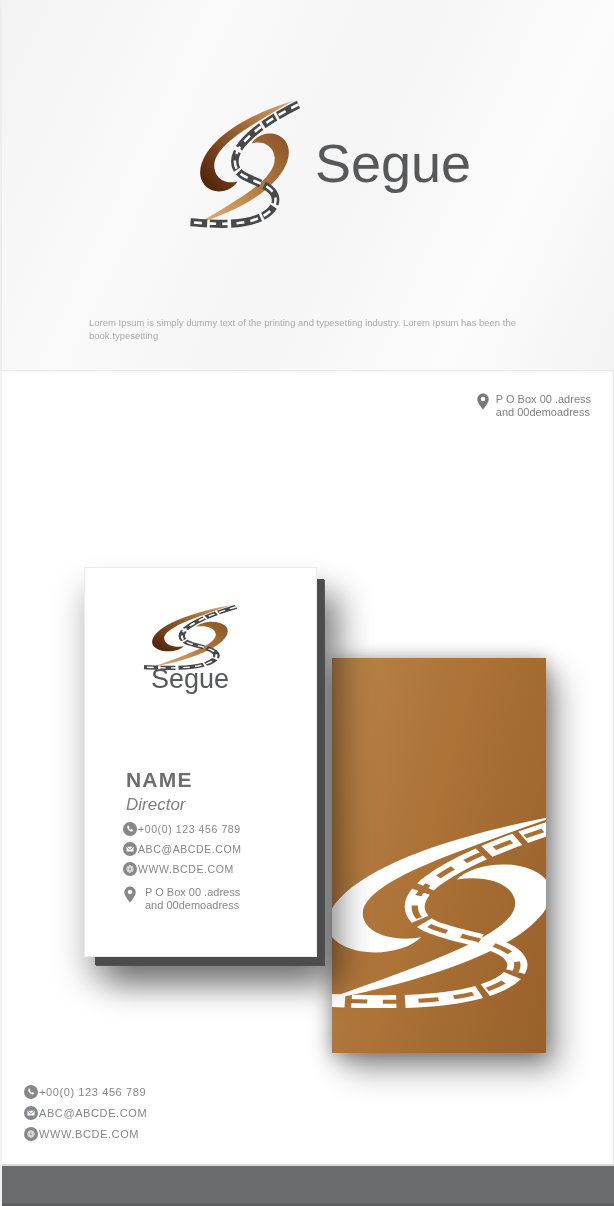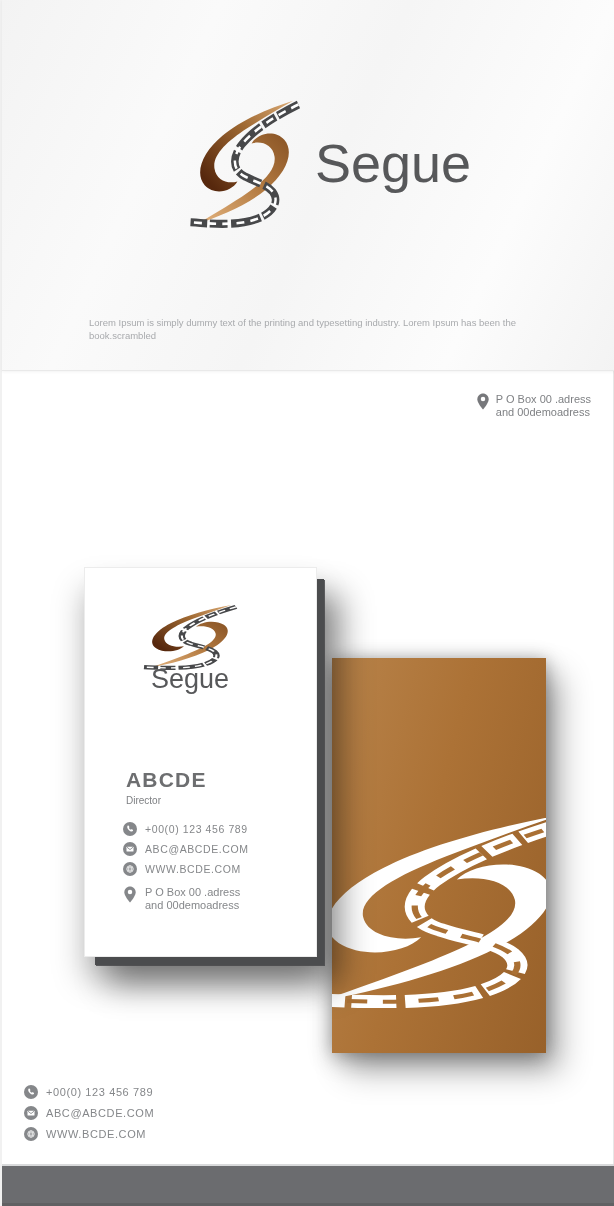--- a/index.html
+++ b/index.html
@@ -52,24 +52,24 @@
     background:#fff;border:1px solid #ececec;box-sizing:border-box;
     box-shadow:9px 10px 0 -2px #4b4c4e, 10px 11px 0 -2px rgba(70,71,73,.85),
                24px 28px 30px rgba(0,0,0,0.42), 0 22px 30px rgba(0,0,0,0.25);
     z-index:2;
   }
   .cf-logo{position:absolute;left:56px;top:34px;width:98px;height:68px;}
   .cf-word{position:absolute;left:40px;top:96px;width:130px;text-align:center;
     font-size:27px;color:#57585a;}
   .cf-name{position:absolute;left:41px;top:200px;font-size:21px;font-weight:bold;
     color:#6d6e70;letter-spacing:1.2px;}
-  .cf-title{position:absolute;left:41px;top:227px;font-size:10px;color:#7d7f82;}
+  .cf-title{position:absolute;left:41px;top:227px;font-size:17px;color:#7d7f82;font-style:italic;}
   .cf-rows{position:absolute;left:38px;top:254px;display:flex;flex-direction:column;gap:6px;}
 
-  .contact-row{display:flex;align-items:center;gap:8px;}
+  .contact-row{display:flex;align-items:center;gap:1px;}
   .contact-row .txt{font-size:10.5px;color:#85878a;letter-spacing:0.6px;white-space:nowrap;}
   .cicon{width:14px;height:14px;flex:0 0 auto;display:block;}
   .pinicon{width:14px;height:17px;flex:0 0 auto;display:block;}
 
   .cf-addr{position:absolute;left:38px;top:318px;display:flex;align-items:flex-start;gap:8px;}
   .cf-addr .addr-lines{font-size:11px;line-height:13px;color:#85878a;}
 
   
   .foot-rows{position:absolute;left:22px;top:1085px;display:flex;flex-direction:column;gap:7px;}
   .foot-rows .txt{font-size:11px;}
@@ -104,21 +104,21 @@
   <div class="hero">
     <svg class="hero-logo" viewBox="0 0 130 140" preserveAspectRatio="none">
       <path d="M120 6 C92 14 60 27 40 43 C18 60 8 82 20 95 C31 106 50 102 57 91 C46 94 33 90 31 77 C29 63 45 49 68 35 C85 25 104 14 120 6 Z" fill="url(#gradTop)"></path>
       <path d="M120 6 C92 14 60 27 40 43 C18 60 8 82 20 95 C31 106 50 102 57 91 C46 94 33 90 31 77 C29 63 45 49 68 35 C85 25 104 14 120 6 Z" fill="url(#gradBot)" transform="rotate(180 65 71)"></path>
       <path d="M126 10 C100 22 76 36 62 52 C50 66 52 80 66 86 C78 92 90 94 97 102 C104 111 99 121 85 128 C64 138 34 136 4 134" fill="none" stroke="#47484a" stroke-width="8.5" stroke-dasharray="26 3 16 3 34 4 20 3 28 4"></path>
       <path d="M126 10 C100 22 76 36 62 52 C50 66 52 80 66 86 C78 92 90 94 97 102 C104 111 99 121 85 128 C64 138 34 136 4 134" fill="none" stroke="#ffffff" stroke-width="2.8" stroke-dasharray="9 7"></path>
     </svg>
     <div class="hero-word">Segue</div>
     <div class="hero-desc">
       <div>Lorem Ipsum is simply dummy text of the printing and typesetting industry. Lorem Ipsum has been the</div>
-      <div>book.scrambled</div>
+      <div>book.typesetting</div>
     </div>
   </div>
 
   <div class="addr-top">
     <svg class="pinicon" viewBox="0 0 24 30">
       <path d="M12 1C6.5 1 2 5.5 2 11c0 7.4 10 18 10 18s10-10.6 10-18C22 5.5 17.5 1 12 1z" fill="#77787b"></path>
       <circle cx="12" cy="10.6" r="4" fill="#ffffff"></circle>
     </svg>
     <div class="addr-lines">
       <div>P O Box 00 .adress</div>
@@ -136,21 +136,21 @@
   </div>
 
   <div class="card-front">
     <svg class="cf-logo" viewBox="0 0 130 140" preserveAspectRatio="none">
       <path d="M120 6 C92 14 60 27 40 43 C18 60 8 82 20 95 C31 106 50 102 57 91 C46 94 33 90 31 77 C29 63 45 49 68 35 C85 25 104 14 120 6 Z" fill="url(#gradTop)"></path>
       <path d="M120 6 C92 14 60 27 40 43 C18 60 8 82 20 95 C31 106 50 102 57 91 C46 94 33 90 31 77 C29 63 45 49 68 35 C85 25 104 14 120 6 Z" fill="url(#gradBot)" transform="rotate(180 65 71)"></path>
       <path d="M126 10 C100 22 76 36 62 52 C50 66 52 80 66 86 C78 92 90 94 97 102 C104 111 99 121 85 128 C64 138 34 136 4 134" fill="none" stroke="#47484a" stroke-width="8.5" stroke-dasharray="26 3 16 3 34 4 20 3 28 4"></path>
       <path d="M126 10 C100 22 76 36 62 52 C50 66 52 80 66 86 C78 92 90 94 97 102 C104 111 99 121 85 128 C64 138 34 136 4 134" fill="none" stroke="#ffffff" stroke-width="2.8" stroke-dasharray="9 7"></path>
     </svg>
     <div class="cf-word">Segue</div>
-    <div class="cf-name">ABCDE</div>
+    <div class="cf-name">NAME</div>
     <div class="cf-title">Director</div>
 
     <div class="cf-rows">
       <div class="contact-row">
         <svg class="cicon" viewBox="0 0 24 24">
           <circle cx="12" cy="12" r="12" fill="#85878a"></circle>
           <path d="M8.2 6.2c1.2-.4 1.9.1 2.2 1l.5 1.4c.2.7-.1 1.2-.7 1.6.5 1.2 1.7 2.4 2.9 2.9.4-.6 1-.9 1.6-.7l1.4.5c.9.3 1.4 1 1 2.2-.3.9-1.3 1.4-2.3 1.3-3.4-.4-7.2-4.2-7.6-7.6-.1-1 .4-2.2 1-2.6z" fill="#ffffff"></path>
         </svg>
         <span class="txt">+00(0) 123 456 789</span>
       </div>

